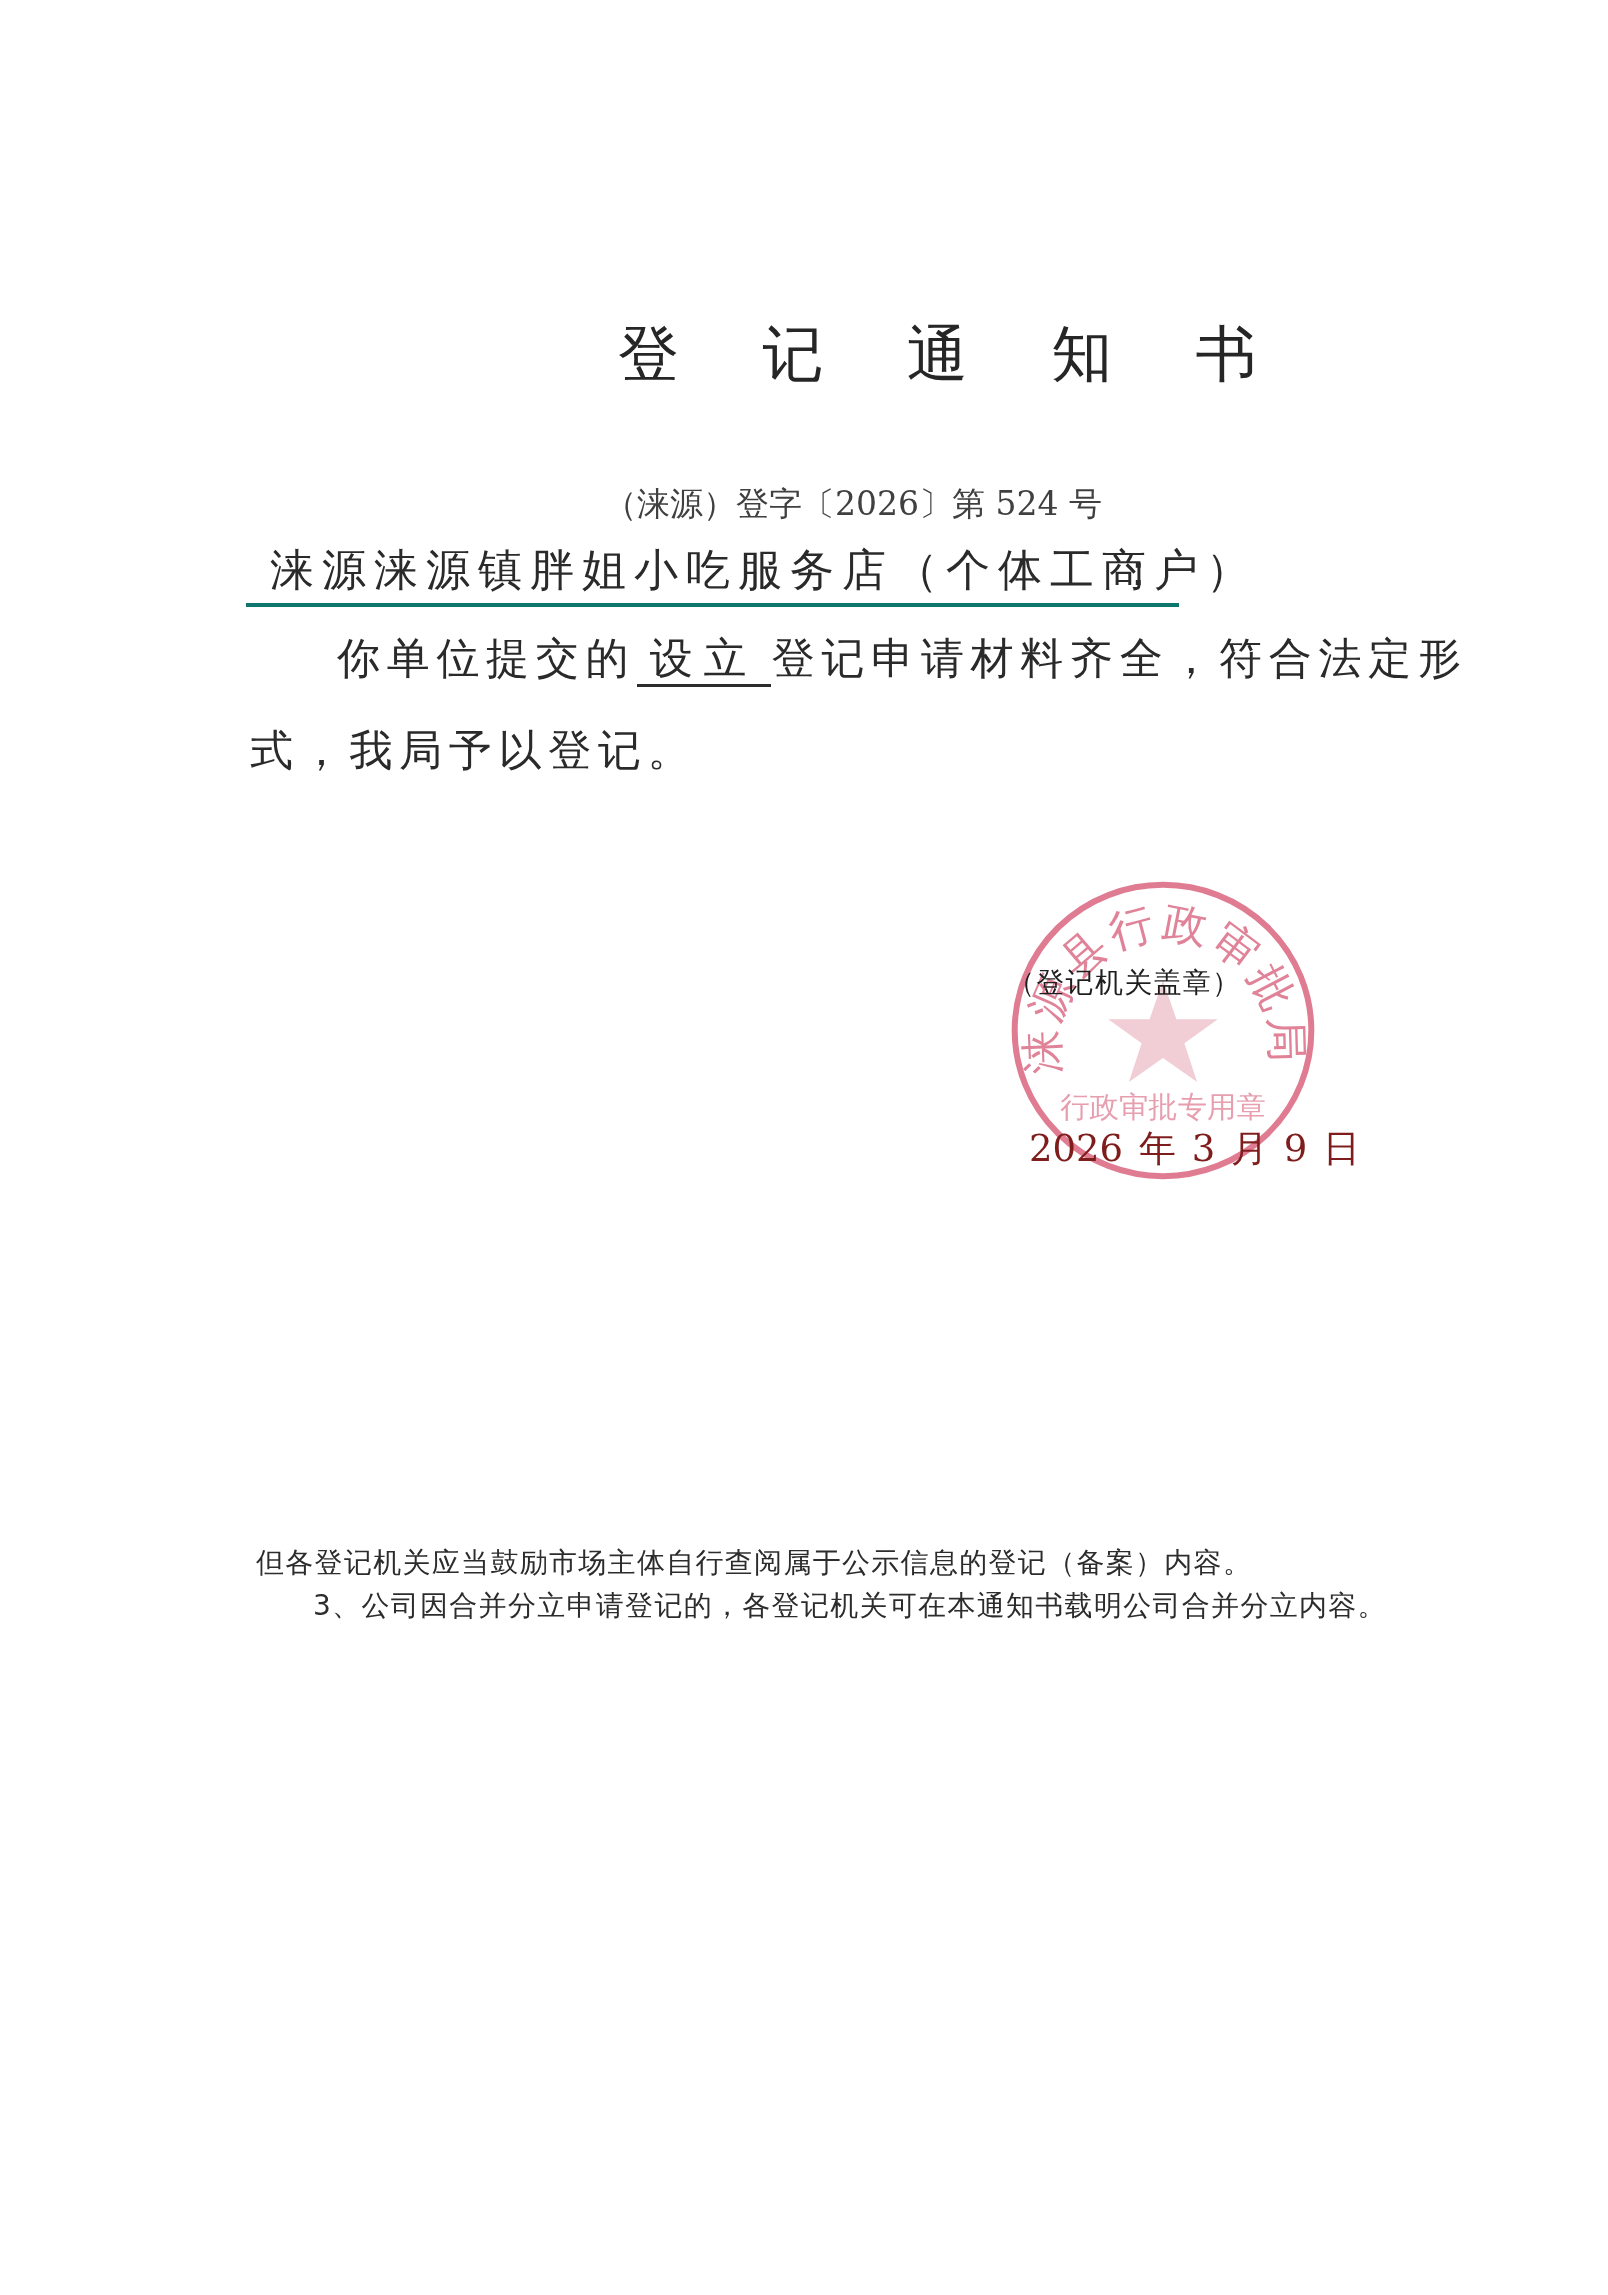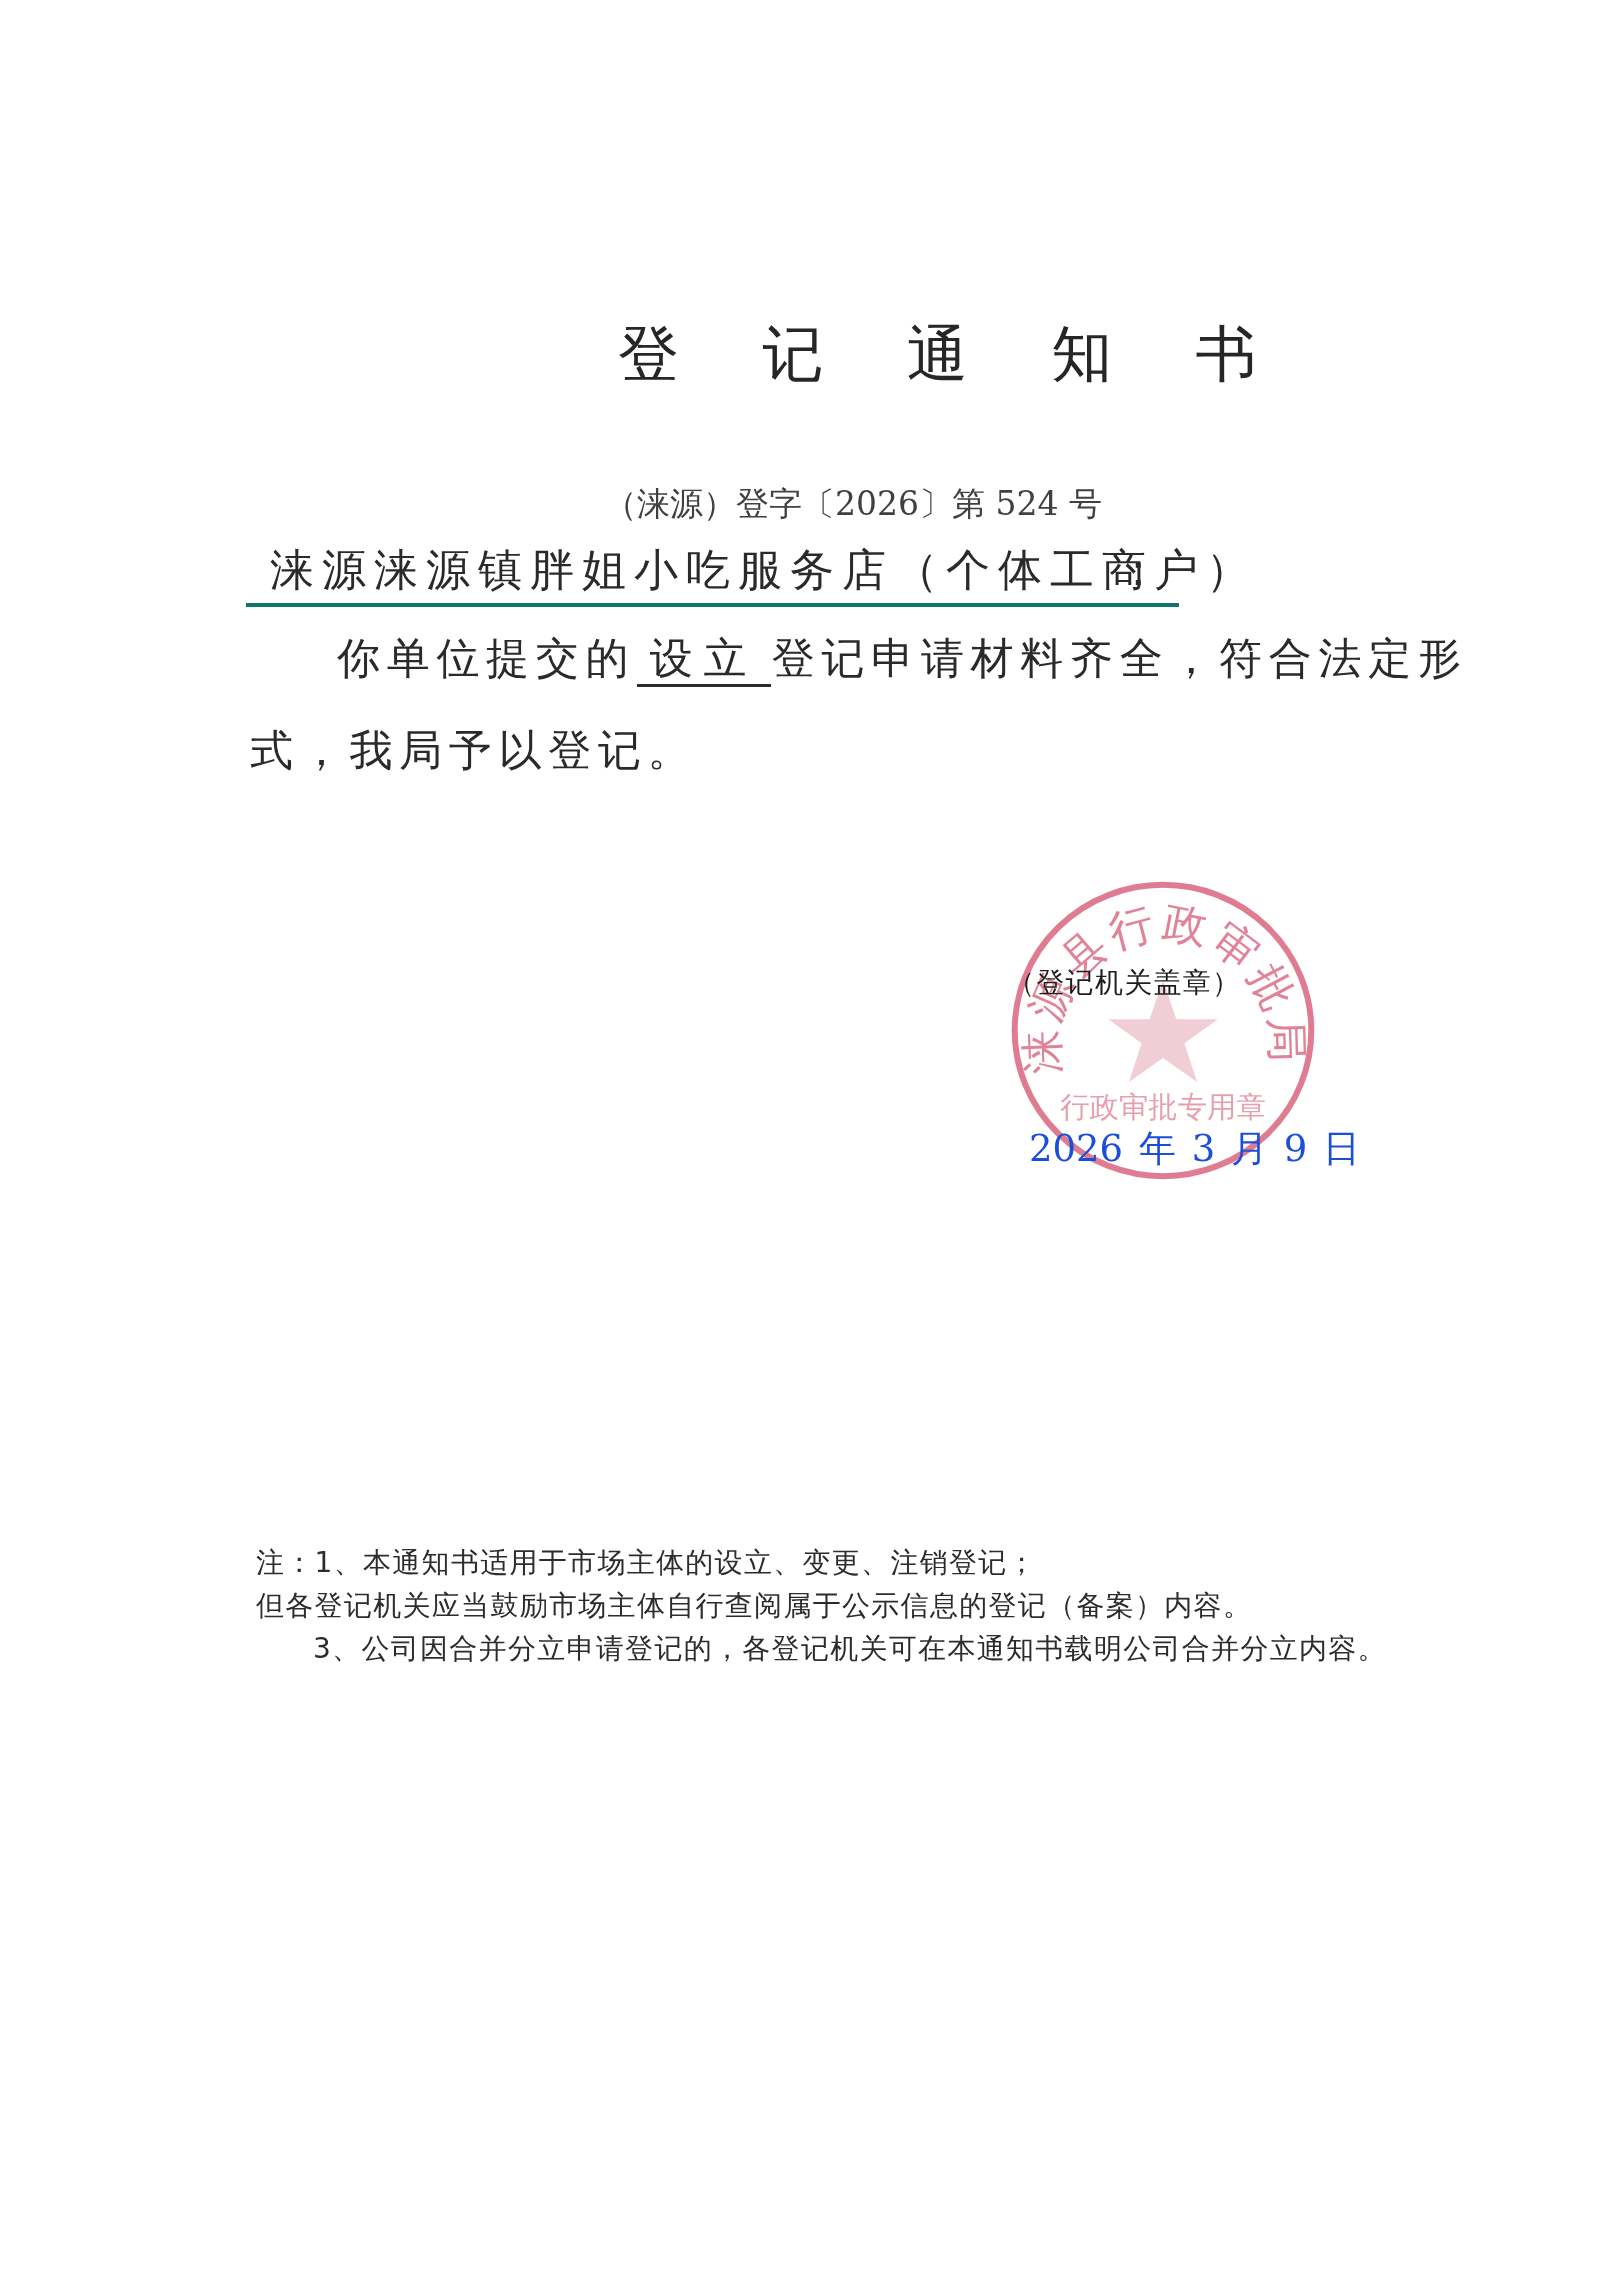--- a/index.html
+++ b/index.html
@@ -22,21 +22,21 @@
   .line1 { left: 337px; top: 628px; }
   .line2 { left: 250px; top: 720px; }
   .field { display: inline-block; width: 134px; border-bottom: 3.3px solid #2c2c2c; line-height: 51px;
            text-align: center; letter-spacing: 10.7px; margin: 0 1.3px; }
 
   .seal { left: 1010px; top: 880px; width: 306px; height: 301px; }
   .seal svg { width: 100%; height: 100%; }
 
   .stamp-label { left: 1007px; top: 959px; font-size: 28px; line-height: 48px; letter-spacing: 1.3px;
                  font-family: "DejaVu Sans", "Liberation Sans", sans-serif; color: #1e1e1e; }
-  .date { left: 1029px; top: 1125px; font-size: 37px; line-height: 48px; color: #1d4ed8; word-spacing: 4px; }
+  .date { left: 1029px; top: 1125px; font-size: 37px; line-height: 48px; color: #7f1d1d; word-spacing: 4px; }
 
   .notes { left: 256px; top: 1541px; font-size: 28px; line-height: 43px;
            font-family: "DejaVu Sans", "Liberation Sans", sans-serif; color: #2c2c2c; }
   .note-line { display: block; white-space: nowrap; letter-spacing: 1.3px; }
   .indent { padding-left: 57px; }
 </style>
 </head>
 <body>
 
 <div class="abs title">登 记 通 知 书</div>
@@ -66,17 +66,16 @@
     <polygon points="229,150 249,208 311,208 261,244 280,302 229,266 178,302 197,244 147,208 209,208" fill="#e6a4b4" opacity="0.55"></polygon>
     <text x="229" y="355" text-anchor="middle" font-family="DejaVu Sans, sans-serif" font-size="44" fill="#d4506e" opacity="0.55">行政审批专用章</text>
   </svg>
 </div>
 
 <div class="abs stamp-label">（登记机关盖章）</div>
 
 <div class="abs date">2026 年 3 月 9 日</div>
 
 <div class="abs notes">
-  <span class="note-line">注：1、本通知书适用于市场主体的设立、变更、注销登记；</span>
   <span class="note-line">但各登记机关应当鼓励市场主体自行查阅属于公示信息的登记（备案）内容。</span>
   <span class="note-line indent">3、公司因合并分立申请登记的，各登记机关可在本通知书载明公司合并分立内容。</span>
 </div>
 
 
 </body></html>

